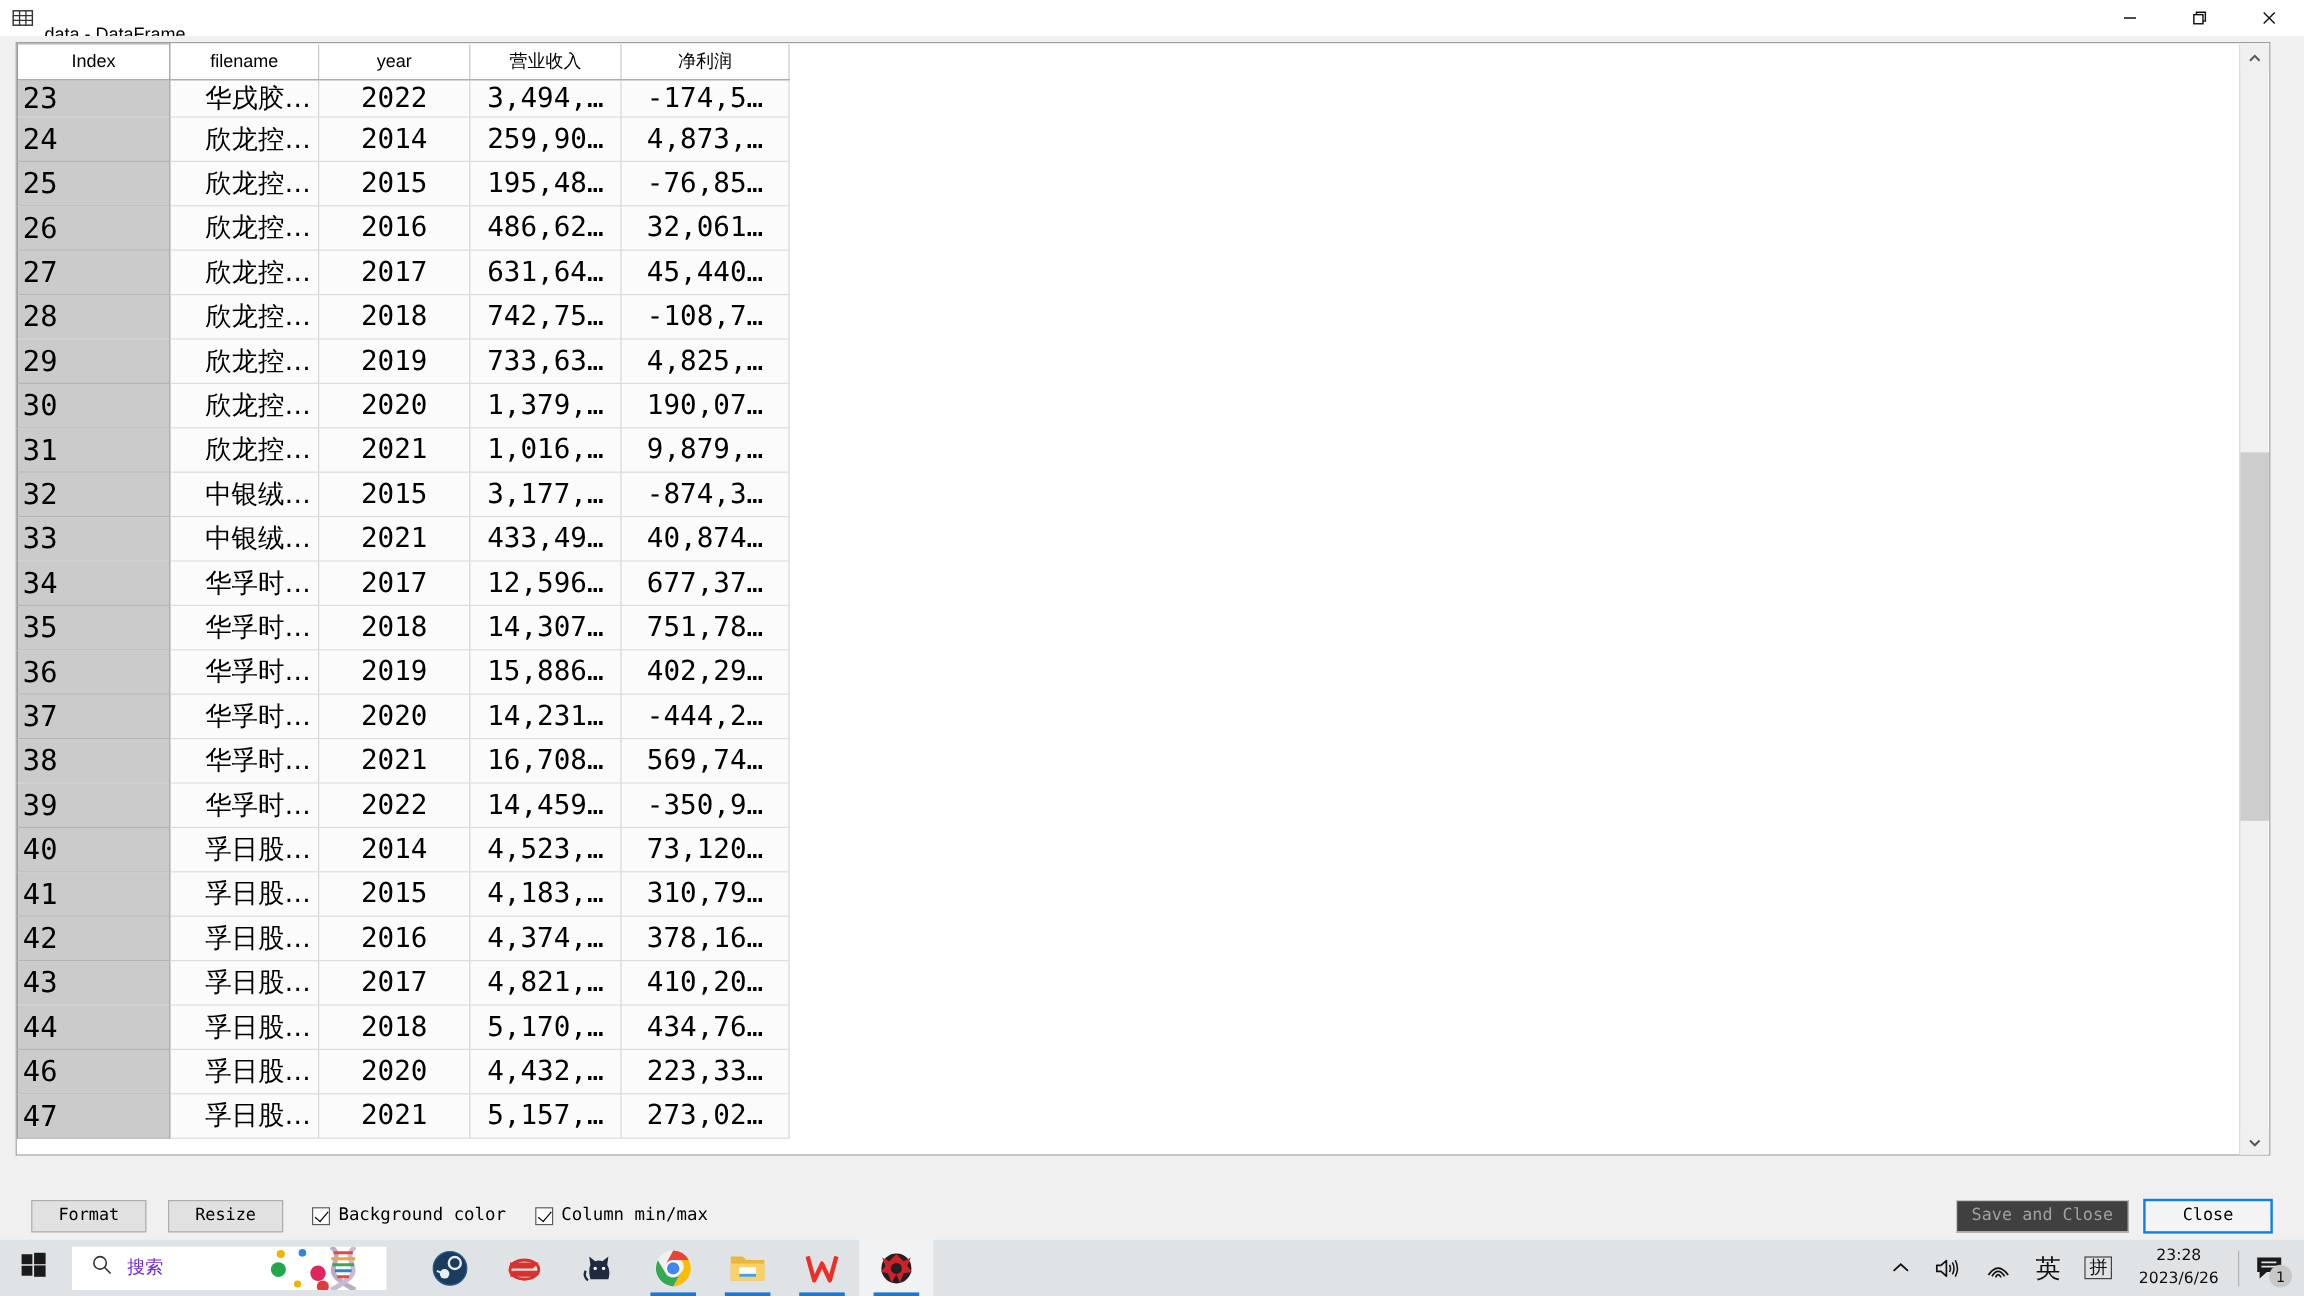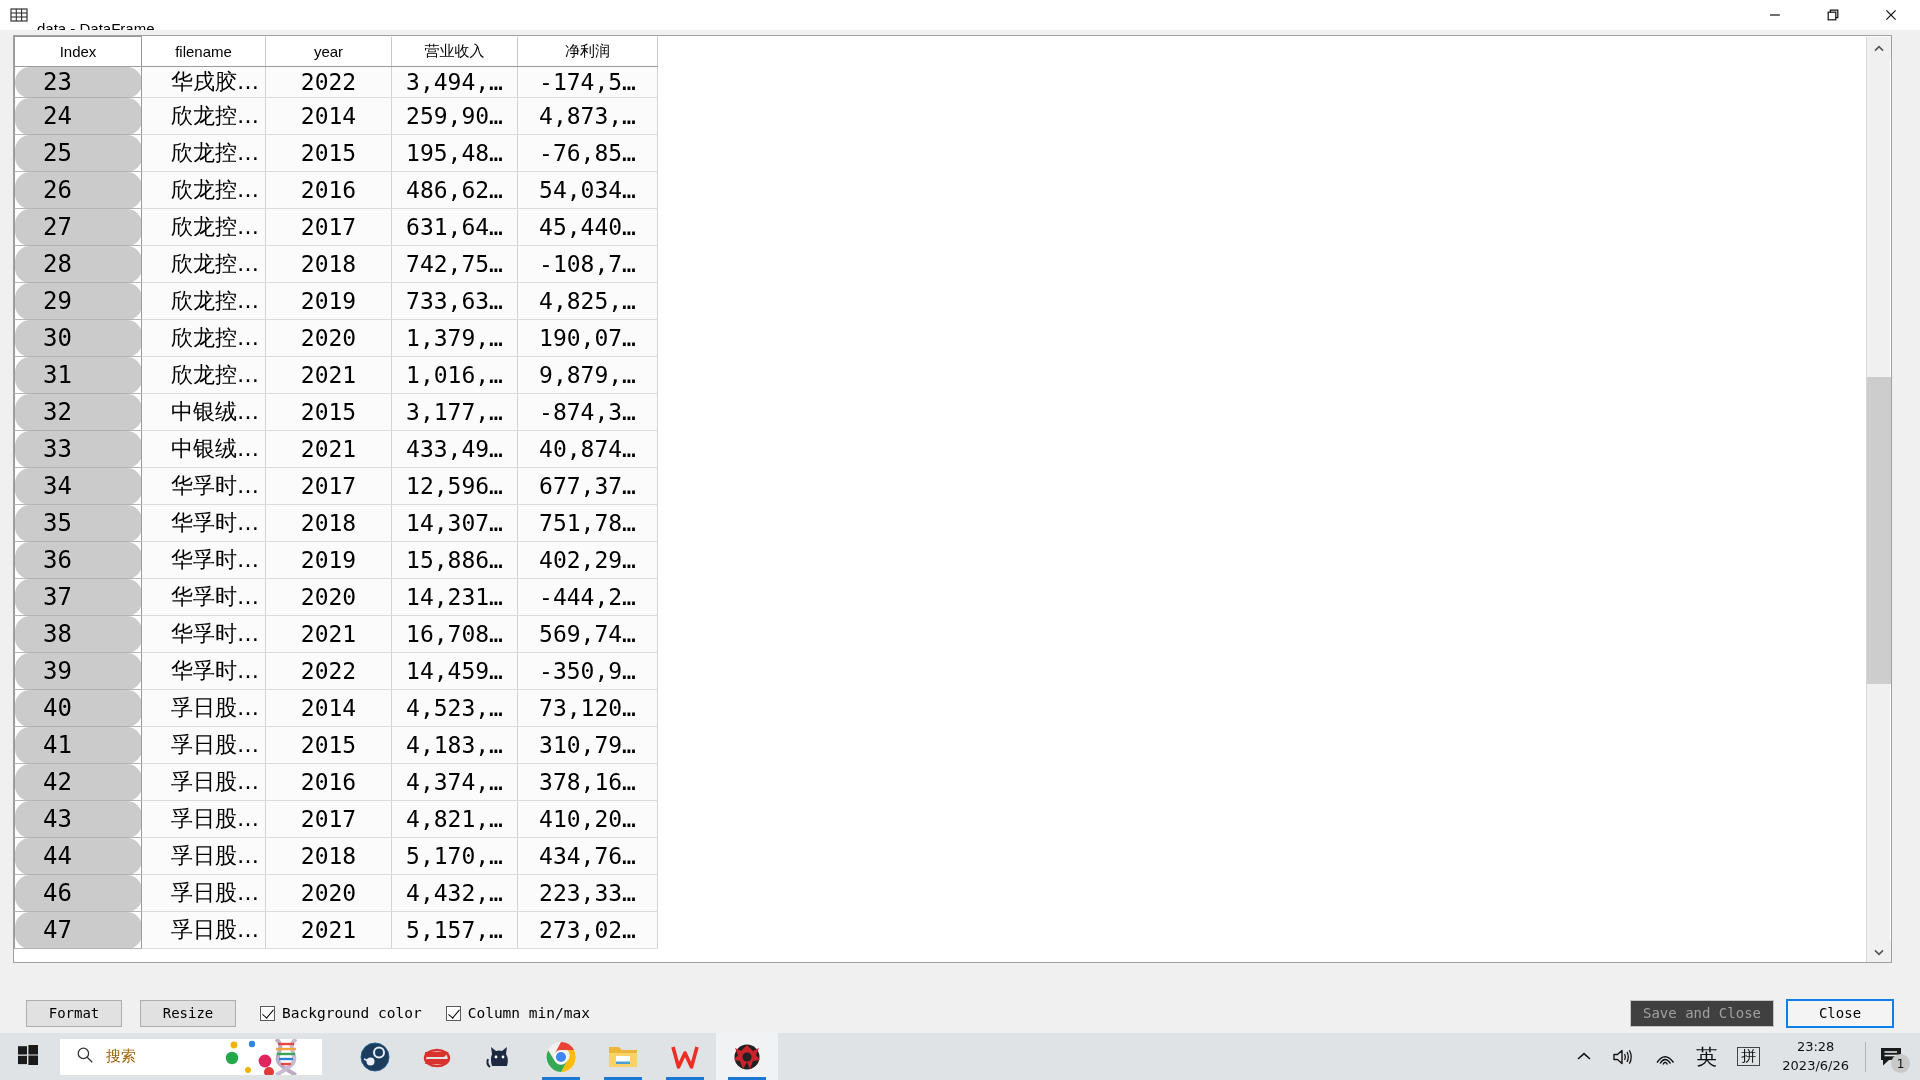--- a/index.html
+++ b/index.html
@@ -101,23 +101,22 @@
     overflow: hidden;
     vertical-align: middle;
     background: #fbfbfb;
   }
   table#grid tbody td.idx {
     background: #cbcbcb;
     border-left: 1px solid #9a9a9a;
     border-right: 1px solid #9a9a9a;
     border-bottom: 1px solid #b4b4b4;
     text-align: left;
-    padding-left: 28px;
+    padding-left: 4px;
     font-size: 24px;
-    border-radius: 15px;
   }
   table#grid tbody td.cn {
     text-align: right;
     font-family: "DejaVu Sans", sans-serif;
     font-size: 22px;
   }
   table#grid tbody td.num { text-align: center; }
   table#grid tbody tr.clipped td { height: 23px; }
 
   
@@ -206,21 +205,21 @@
   #search-box {
     width: 262px; height: 36px;
     background: #ffffff;
     display: flex; align-items: center;
     gap: 12px;
     padding-left: 16px;
     position: relative;
     overflow: hidden;
     margin-left: 4px;
   }
-  #search-text { font-size: 15px; color: #a16207; font-family: "DejaVu Sans", sans-serif; }
+  #search-text { font-size: 15px; color: #6d28d9; font-family: "DejaVu Sans", sans-serif; }
   #search-deco { position: absolute; right: -6px; top: 0; width: 110px; height: 36px; }
   #task-icons { display: flex; align-items: flex-end; height: 47px; margin-left: 22px; }
   .task-icon {
     width: 62px; height: 47px;
     display: flex; align-items: center; justify-content: center;
     position: relative;
   }
   .task-icon.active { background: rgba(255,255,255,0.55); }
   .task-icon .underline {
     position: absolute; bottom: 0; left: 12px; width: 38px; height: 3px;
@@ -327,21 +326,21 @@
               <td class="cn">欣龙控…</td>
               <td class="num">2015</td>
               <td class="num">195,48…</td>
               <td class="num">-76,85…</td>
             </tr>
             <tr>
               <td class="idx">26</td>
               <td class="cn">欣龙控…</td>
               <td class="num">2016</td>
               <td class="num">486,62…</td>
-              <td class="num">54,034…</td>
+              <td class="num">32,061…</td>
             </tr>
             <tr>
               <td class="idx">27</td>
               <td class="cn">欣龙控…</td>
               <td class="num">2017</td>
               <td class="num">631,64…</td>
               <td class="num">45,440…</td>
             </tr>
             <tr>
               <td class="idx">28</td>

